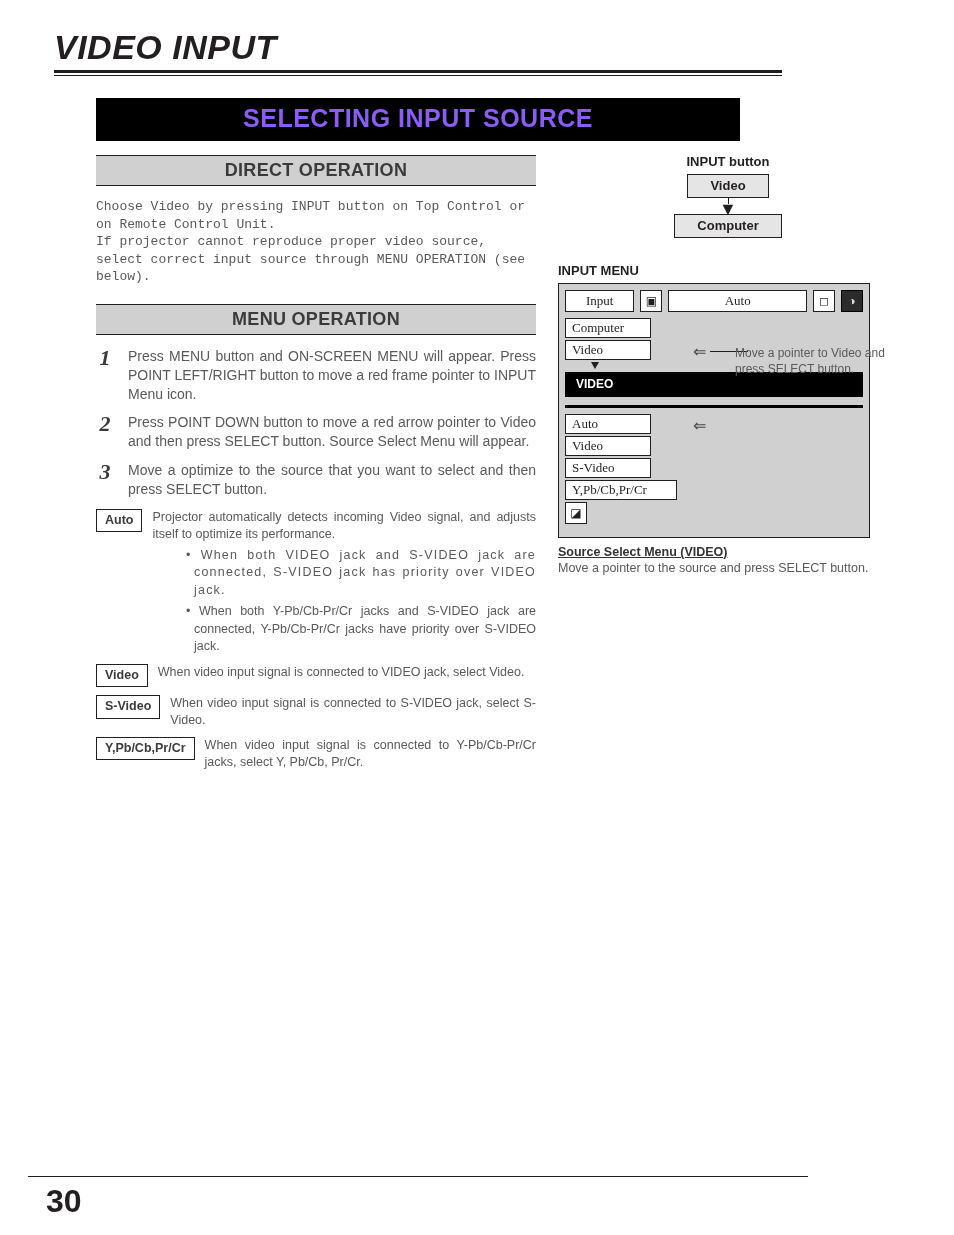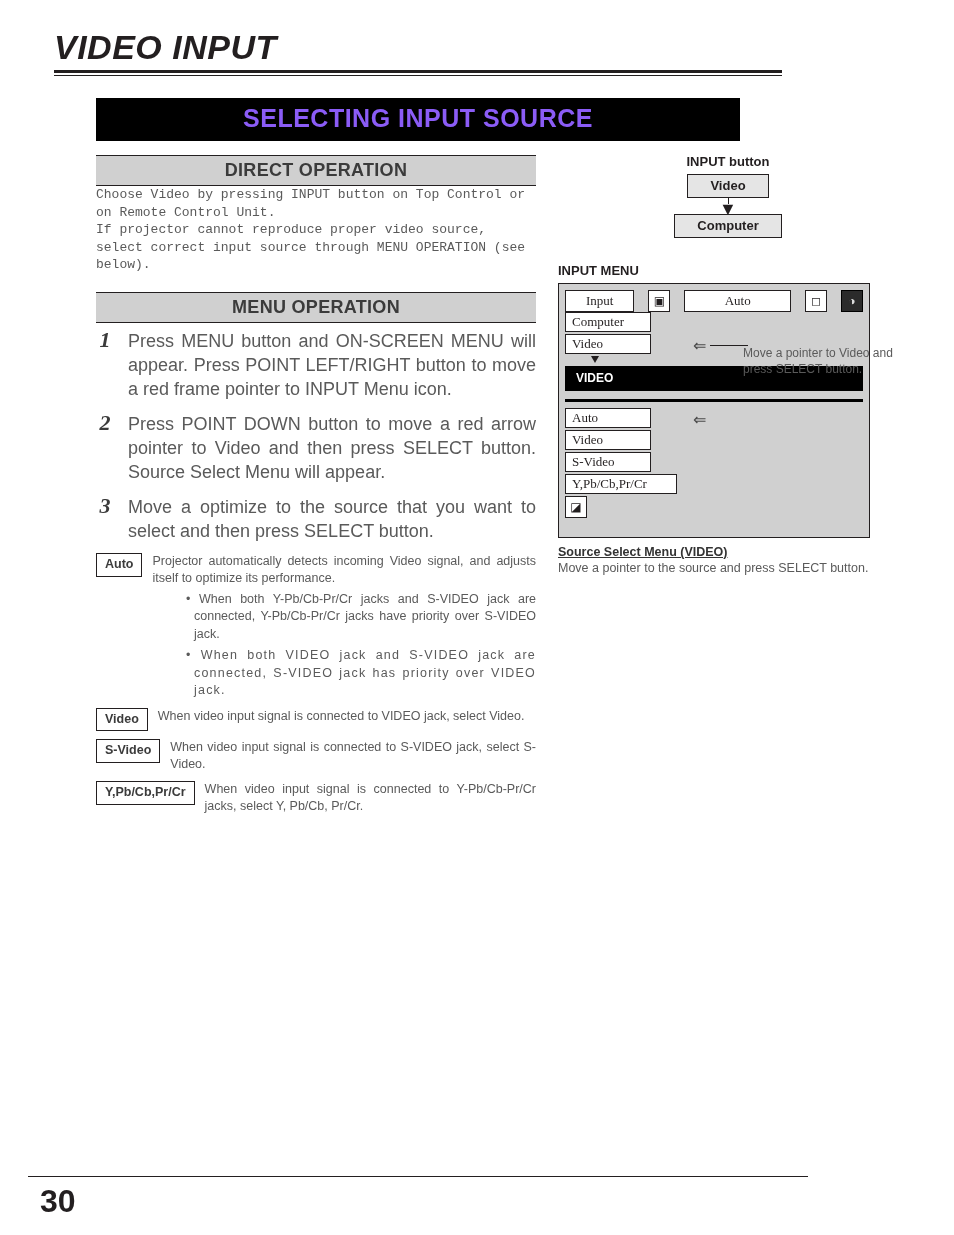--- a/index.html
+++ b/index.html
@@ -44,21 +44,21 @@
   .right { flex: 1; }
 
   .subhead {
     background: #d0d0d0;
     border-top: 1px solid #231f20;
     border-bottom: 1px solid #231f20;
     text-align: center;
     font: 700 18px/1 Arial, Helvetica, sans-serif;
     padding: 5px 0 6px;
     color: #3b3b3b;
-    margin-bottom: 0;
+    margin-bottom: 12px;
     letter-spacing: 0.3px;
   }
   .para {
     font-size: 13px;
     line-height: 1.35;
     color: #5a5a5a;
     margin: 0 0 18px 0;
     font-family: Liberation Mono, monospace;
   }
   .steps { margin-top: 6px; }
@@ -69,21 +69,21 @@
     color: #5a5a5a;
   }
   .step .num {
     font: italic 700 22px/1 "Times New Roman", serif;
     width: 18px;
     text-align: center;
     color: #3b3b3b;
   }
   .step .txt {
     flex: 1;
-    font-size: 18px;
+    font-size: 14px;
     line-height: 1.35;
     text-align: justify;
   }
 
   .opt-row {
     display: flex;
     align-items: flex-start;
     gap: 10px;
     margin: 8px 0 4px 0;
     color: #5a5a5a;
@@ -149,21 +149,22 @@
     background: #d0d0d0;
     position: relative;
     padding: 6px;
     width: 312px;
     height: 255px;
     box-sizing: border-box;
   }
   .osd-top {
     display: flex;
     align-items: flex-start;
-    gap: 14px;
+    gap: 6px;
+    margin-bottom: 6px;
   }
   .osd-top .lbl {
     background: #fff;
     border: 1px solid #231f20;
     font: 400 13px/1 "Times New Roman", serif;
     padding: 3px 20px 4px;
   }
   .osd-top .sq {
     width: 20px; height: 20px;
     background: #fff;
@@ -206,38 +207,38 @@
     display:flex;align-items:center;justify-content:center;font-size:12px;
     margin-top:2px;
   }
 
   .callout {
     position: absolute;
     font-size: 12px;
     color: #5a5a5a;
     line-height: 1.3;
     width: 150px;
-    left: 184px;
+    left: 176px;
     top: 62px;
   }
 
   .src-title {
     font: 700 12.5px/1 Arial, Helvetica, sans-serif;
     text-decoration: underline;
     margin: 8px 0 2px 0;
     color:#333;
   }
   .src-txt {
     font-size: 12.5px;
     color: #5a5a5a;
   }
 
   .pagenum {
     position: absolute;
-    left: 40px;
+    left: 46px;
     bottom: 18px;
     font: 700 32px/1 Arial, Helvetica, sans-serif;
   }
   .foot-rule {
     position: absolute;
     left: 28px; right: 28px; bottom: 58px;
     border-top: 1px solid #231f20;
   }
 </style>
 </head>
@@ -275,22 +276,22 @@
           <div class="num">3</div>
           <div class="txt">Move a optimize to the source that you want to select and then press SELECT button.</div>
         </div>
       </div>
 
       <div class="opt-row">
         <div class="opt-label">Auto</div>
         <div class="opt-txt">Projector automatically detects incoming Video signal, and adjusts itself to optimize its performance.</div>
       </div>
       <ul class="bullets">
+        <li style="letter-spacing:1.2px;">When both VIDEO jack and S-VIDEO jack are connected, S-VIDEO jack has priority over VIDEO jack.</li>
         <li>When both Y-Pb/Cb-Pr/Cr jacks and S-VIDEO jack are connected, Y-Pb/Cb-Pr/Cr jacks have priority over S-VIDEO jack.</li>
-        <li style="letter-spacing:1.2px;">When both VIDEO jack and S-VIDEO jack are connected, S-VIDEO jack has priority over VIDEO jack.</li>
       </ul>
 
       <div class="opt-row">
         <div class="opt-label">Video</div>
         <div class="opt-txt">When video input signal is connected to VIDEO jack, select Video.</div>
       </div>
       <div class="opt-row">
         <div class="opt-label">S-Video</div>
         <div class="opt-txt">When video input signal is connected to S-VIDEO jack, select S-Video.</div>
       </div>

